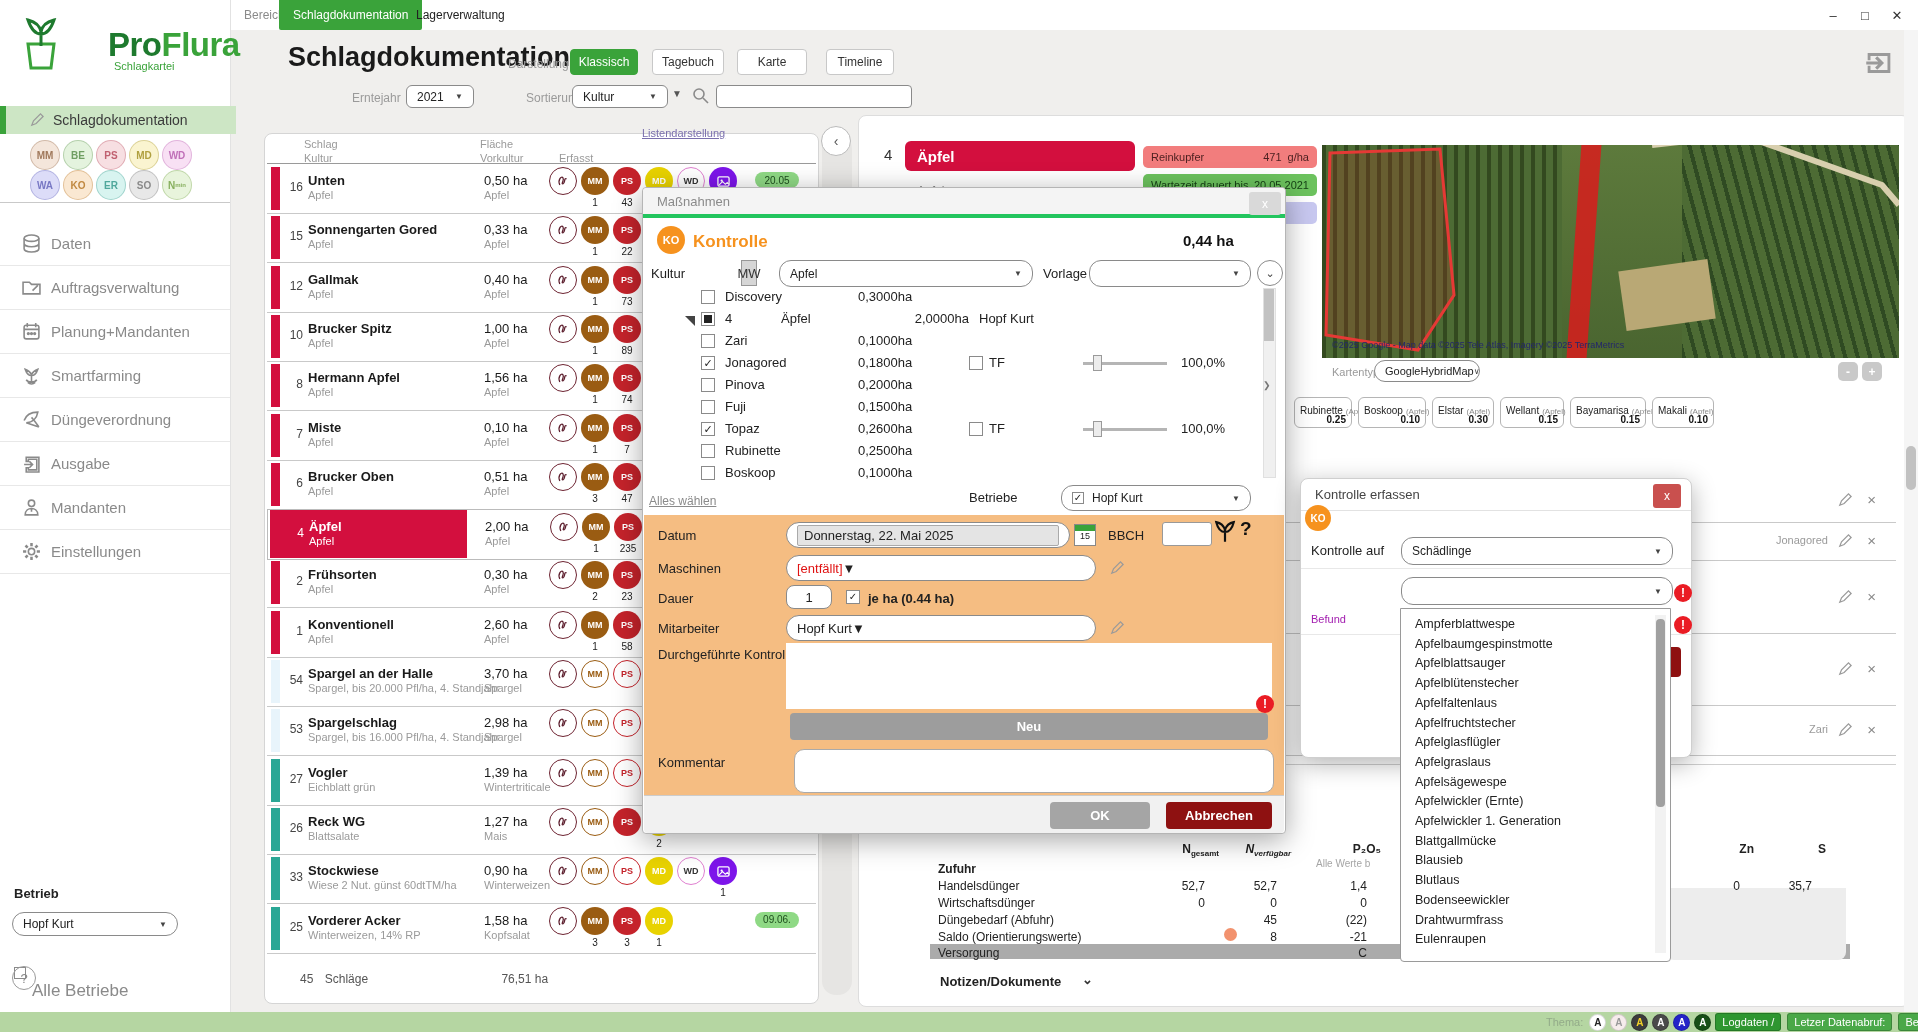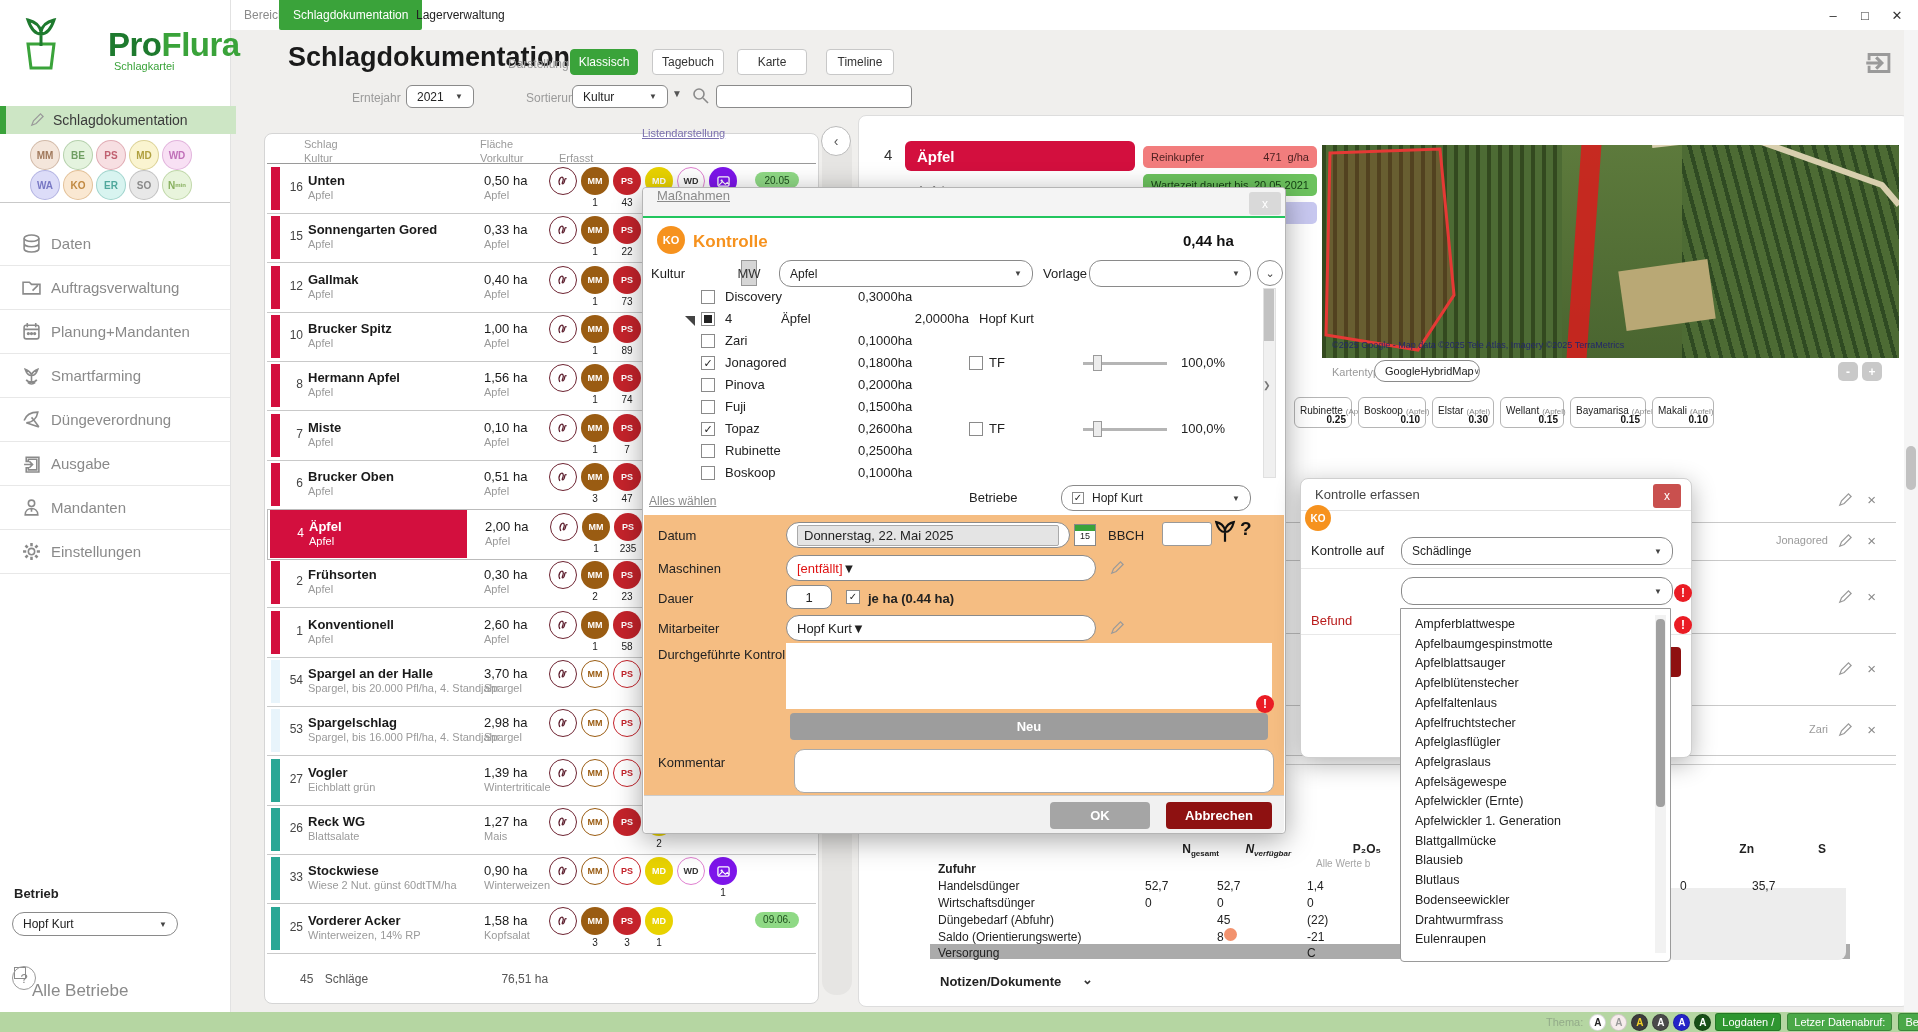--- a/index.html
+++ b/index.html
@@ -67,30 +67,30 @@
   .chip .cv{position:absolute;right:5px;bottom:2px;font-size:10px;font-weight:bold;color:#111;}
   .entryrow{position:absolute;left:870px;width:1026px;border-bottom:1px solid #c9c9c9;}
   .entryrow .elab{position:absolute;right:68px;font-size:11px;color:#9a9a9a;}
   .entryrow .pen{position:absolute;right:44px;}
   .entryrow .ex{position:absolute;right:20px;color:#8a8a8a;font-size:15px;}
   #panel-div{left:870px;top:764px;width:1026px;height:1px;background:#cfcfcf;}
   
   .ncol-h{position:absolute;font-size:12px;font-weight:bold;color:#222;}
   .ncol-h sub{font-size:8px;}
   .nrow-l{position:absolute;left:938px;font-size:12px;color:#222;}
-  .nval{position:absolute;font-size:12px;color:#222;text-align:left;width:60px;}
+  .nval{position:absolute;font-size:12px;color:#222;text-align:right;width:60px;}
   #vers-band{left:930px;top:944px;width:920px;height:15px;background:#ababab;}
   #alle-werte{left:1316px;top:858px;width:86px;overflow:hidden;font-size:10px;color:#a5a5a5;white-space:nowrap;}
   #saldo-dot{left:1224px;top:928px;width:13px;height:13px;border-radius:50%;background:#f2926e;}
   #gray-block{left:1666px;top:888px;width:180px;height:72px;background:#ededed;border-radius:0 0 8px 8px;}
   #notizen{left:940px;top:974px;font-size:13px;font-weight:bold;color:#222;}
   #notizen-car{left:1082px;top:972px;font-size:13px;font-weight:bold;color:#333;}
   
   #modal{left:642px;top:187px;width:642px;height:645px;background:#fff;border:1px solid #b5b5b5;border-radius:4px;box-shadow:0 6px 28px rgba(0,0,0,.35);z-index:30;}
-  #modal-title{left:0;top:0;width:100%;height:30px;background:#f4f4f4;border-bottom:2px solid #22c55e;display:flex;align-items:flex-start;padding-left:14px;box-sizing:border-box;font-size:13px;color:#8a8a8a;border-radius:4px 4px 0 0;text-decoration:underline;}
+  #modal-title{left:0;top:0;width:100%;height:30px;background:#f4f4f4;border-bottom:4px solid #22c55e;display:flex;align-items:center;padding-left:14px;box-sizing:border-box;font-size:13px;color:#8a8a8a;border-radius:4px 4px 0 0;}
   #modal-close{left:606px;top:4px;width:32px;height:23px;background:#d9d9d9;border-radius:3px;color:#fff;font-size:12px;display:flex;align-items:center;justify-content:center;}
   .kocircle{border-radius:50%;background:#f6921e;color:#fff;font-weight:bold;display:flex;align-items:center;justify-content:center;}
   #m-kontrolle{left:50px;top:44px;font-size:17px;font-weight:bold;color:#f6921e;}
   #m-area{left:540px;top:44px;font-size:15px;font-weight:bold;color:#111;}
   .mlabel{position:absolute;font-size:13px;color:#222;}
   #mw-btn{left:98px;top:72px;width:16px;height:26px;background:#d6d6d6;border:1px solid #979797;display:flex;align-items:center;justify-content:center;font-size:13px;color:#333;box-sizing:border-box;}
   .treerow{position:absolute;left:20px;width:600px;height:20px;font-size:13px;color:#222;}
   .treerow .tcb{position:absolute;left:38px;top:2px;width:14px;height:14px;border:1px solid #8a8a8a;background:#fff;box-sizing:border-box;text-align:center;line-height:13px;font-size:11px;color:#222;}
   .treerow .tlab{position:absolute;left:62px;top:1px;}
   .treerow .tha{position:absolute;left:195px;top:1px;}
@@ -848,21 +848,21 @@
     <div class="abs" style="left:10px;top:64px;font-size:13px;color:#222;">Kontrolle auf</div>
     <div class="abs dd" style="left:100px;top:58px;width:272px;height:28px;">
       <span>Schädlinge</span>
         <span class="car">▼</span>
     </div>
     <div class="abs" id="kp-line2"></div>
     <div class="abs dd" style="left:100px;top:98px;width:272px;height:28px;">
       <span></span>
         <span class="car">▼</span>
     </div>
-    <div class="abs" style="left:10px;top:134px;font-size:13px;color:#b91c1c;">Befund</div>
+    <div class="abs" style="left:10px;top:134px;font-size:11px;color:#a21caf;">Befund</div>
     <div class="abs" id="kp-line3"></div>
     <div class="abs" id="kp-redbtn"></div>
   </div>
   <div class="excl" style="left:1674px;top:584px;z-index:45;">!</div>
   <div class="excl" style="left:1674px;top:616px;z-index:45;">!</div>
 
   <div class="abs" id="opt-list">
     <div id="opts">
         <div class="opt" style="top: 8px;">Ampferblattwespe</div>
         <div class="opt" style="top: 27.7px;">Apfelbaumgespinstmotte</div>

